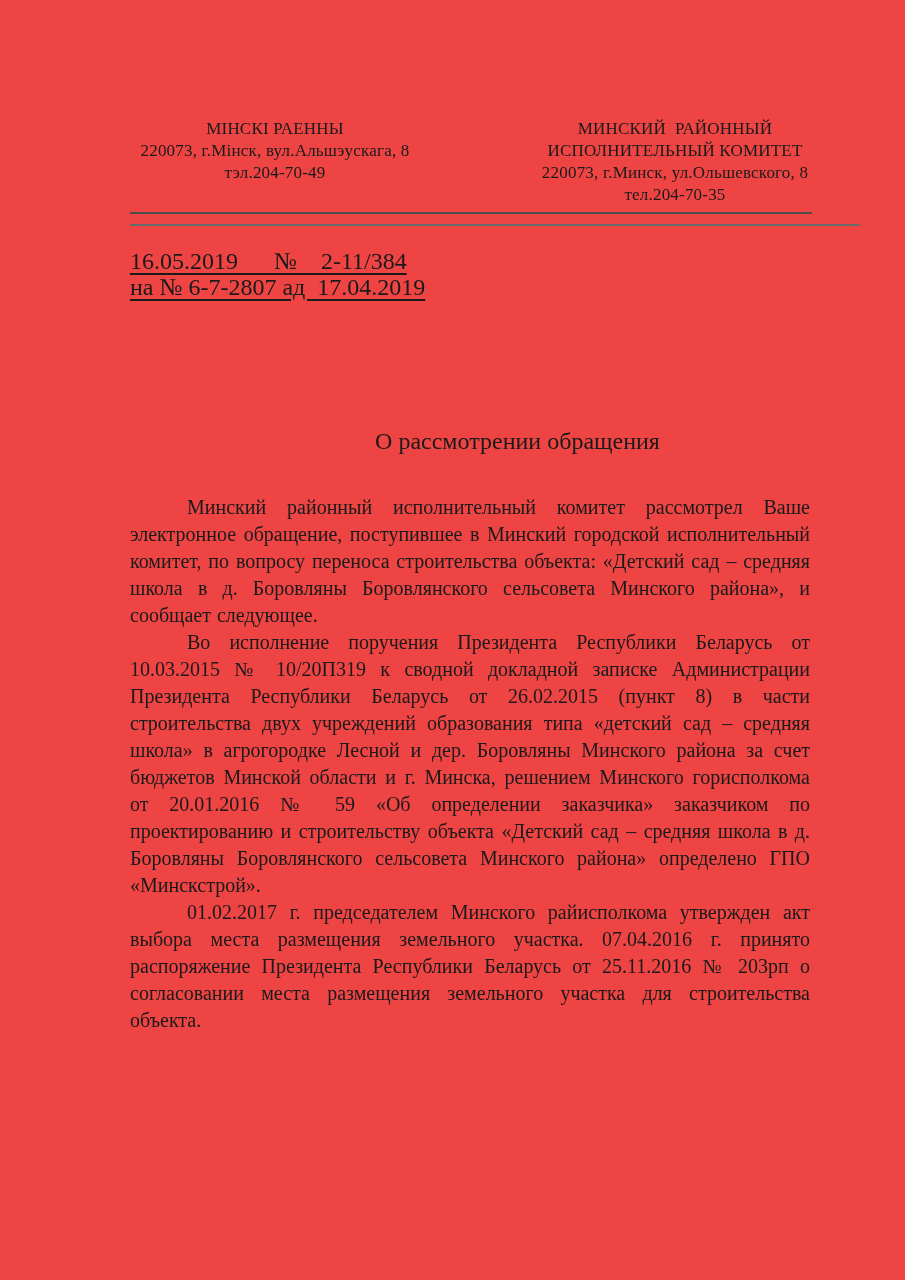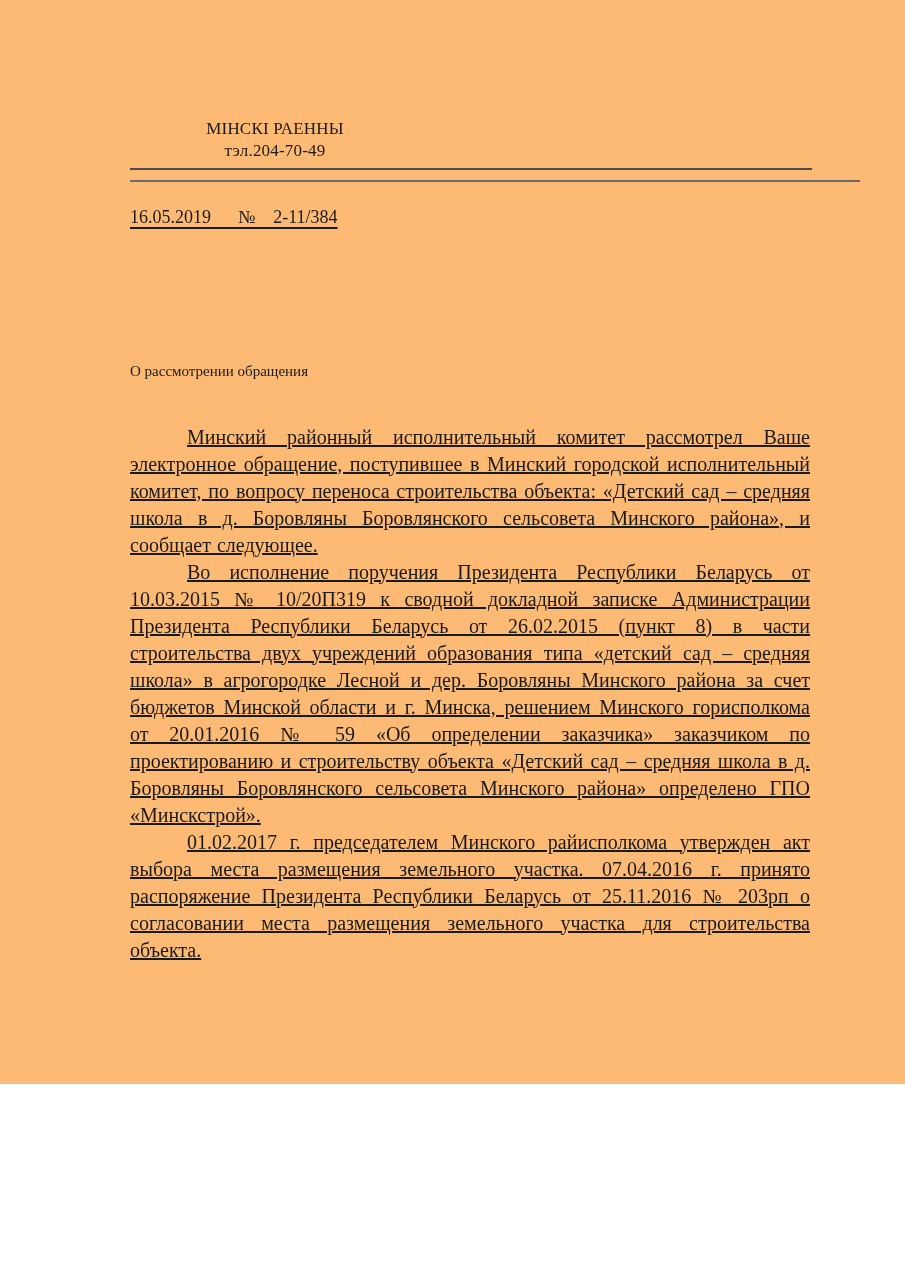--- a/index.html
+++ b/index.html
@@ -10,22 +10,22 @@
   body {
     width: 905px;
     height: 1280px;
     overflow: hidden;
     font-family: "Liberation Serif", "DejaVu Serif", serif;
     color: #1a1a1a;
   }
   .page {
     box-sizing: border-box;
     width: 905px;
-    height: 1084px;
-    background: #fdba74;
+    height: 1280px;
+    background: #ef4444;
     padding-top: 118px;
     position: relative;
   }
   
   .letterhead {
     box-sizing: border-box;
     width: 100%;
     padding: 0 75px 0 120px;
     display: flex;
     justify-content: space-between;
@@ -47,73 +47,81 @@
   }
   .rule2 {
     margin: 10px 0 0 130px;
     width: 730px;
     height: 1.5px;
     background: #6a6a6a;
   }
   
   .refblock {
     margin: 22px 0 12px 130px;
-    font-size: 18px;
+    font-size: 24px;
     line-height: 26px;
   }
   .ref-line {
     display: inline-block;
     white-space: pre;
     text-decoration: underline;
     text-underline-offset: 4px;
     text-decoration-thickness: 1.5px;
   }
   .refblock .row { height: 26px; }
   
   .subject {
     margin: 128px 0 0 130px;
-    font-size: 15px;
+    font-size: 24px;
     line-height: 26px;
+    text-align: center;
   }
   
   .bodytext {
     box-sizing: border-box;
     margin: 40px 0 0 130px;
     width: 680px;
     font-size: 20px;
     line-height: 27px;
     text-align: justify;
-    text-decoration: underline;
   }
   .bodytext p {
     margin: 0;
     text-indent: 57px;
     word-spacing: 1px;
   }
   .bodytext p.p-cut {
     text-align-last: justify;
   }
 </style>
 </head>
 <body>
 
 <div class="page">
 
   <div class="letterhead">
     <div class="lh-col">
       <div class="lh-line">МІНСКІ РАЕННЫ</div>
+      <div class="lh-line">220073, г.Мінск, вул.Альшэускага, 8</div>
       <div class="lh-line">тэл.204-70-49</div>
+    </div>
+    <div class="lh-col">
+      <div class="lh-line">МИНСКИЙ  РАЙОННЫЙ</div>
+      <div class="lh-line">ИСПОЛНИТЕЛЬНЫЙ КОМИТЕТ</div>
+      <div class="lh-line">220073, г.Минск, ул.Ольшевского, 8</div>
+      <div class="lh-line">тел.204-70-35</div>
     </div>
   </div>
 
   <div class="rule1"></div>
   <div class="rule2"></div>
 
   <div class="refblock">
     <div class="row"><span class="ref-line">16.05.2019      №    2-11/384</span></div>
+    <div class="row"><span class="ref-line">на № 6-7-2807 ад  17.04.2019</span></div>
   </div>
 
   <div class="subject">О рассмотрении обращения</div>
 
   <div class="bodytext">
     <p>Минский районный исполнительный комитет рассмотрел Ваше электронное обращение, поступившее в Минский городской исполнительный комитет, по вопросу переноса строительства объекта: «Детский сад – средняя школа в д. Боровляны Боровлянского сельсовета Минского района», и сообщает следующее.</p>
     <p>Во исполнение поручения Президента Республики Беларусь от 10.03.2015 № 10/20П319 к сводной докладной записке Администрации Президента Республики Беларусь от 26.02.2015 (пункт 8) в части строительства двух учреждений образования типа «детский сад – средняя школа» в агрогородке Лесной и дер. Боровляны Минского района за счет бюджетов Минской области и г. Минска, решением Минского горисполкома от 20.01.2016 № 59 «Об определении заказчика» заказчиком по проектированию и строительству объекта «Детский сад – средняя школа в д. Боровляны Боровлянского сельсовета Минского района» определено ГПО «Минскстрой».</p>
     <p>01.02.2017 г. председателем Минского райисполкома утвержден акт выбора места размещения земельного участка. 07.04.2016 г. принято распоряжение Президента Республики Беларусь от 25.11.2016 № 203рп о согласовании места размещения земельного участка для строительства объекта.</p>
   </div>
 

